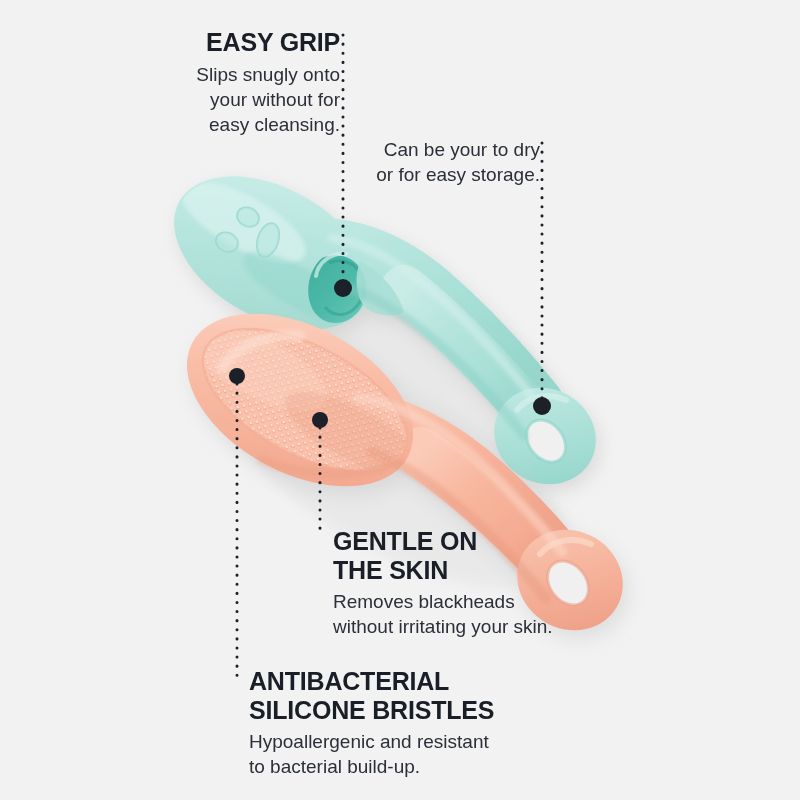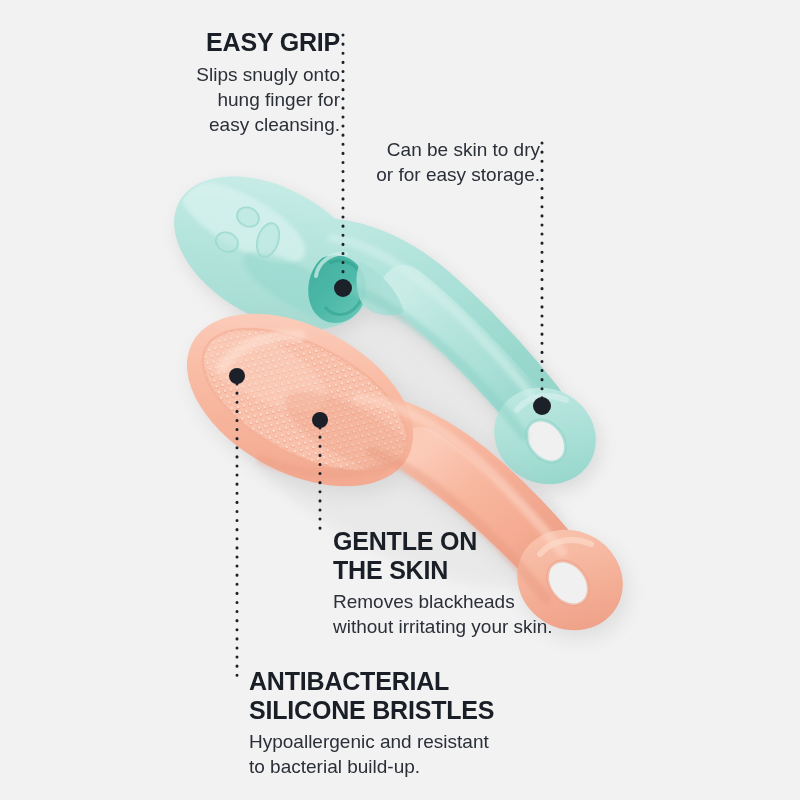--- a/index.html
+++ b/index.html
@@ -263,26 +263,26 @@
   </svg>
 
   <div class="dot" style="left:343px;top:288px;"></div>
   <div class="dot" style="left:542px;top:406px;"></div>
   <div class="dot sm" style="left:237px;top:376px;"></div>
   <div class="dot sm" style="left:320px;top:420px;"></div>
 
   <div class="callout ta-right" id="callout-easy-grip">
     <div class="head">EASY GRIP</div>
     <div class="body">Slips snugly onto
-hung finger for
+your without for
 easy cleansing.</div>
   </div>
 
   <div class="callout ta-right" id="callout-hangs-up">
-    <div class="body">Can be skin to dry
+    <div class="body">Can be your to dry
 or for easy storage.</div>
   </div>
 
   <div class="callout ta-left" id="callout-gentle">
     <div class="head">GENTLE ON
 THE SKIN</div>
     <div class="body">Removes blackheads
 without irritating your skin.</div>
   </div>
 

